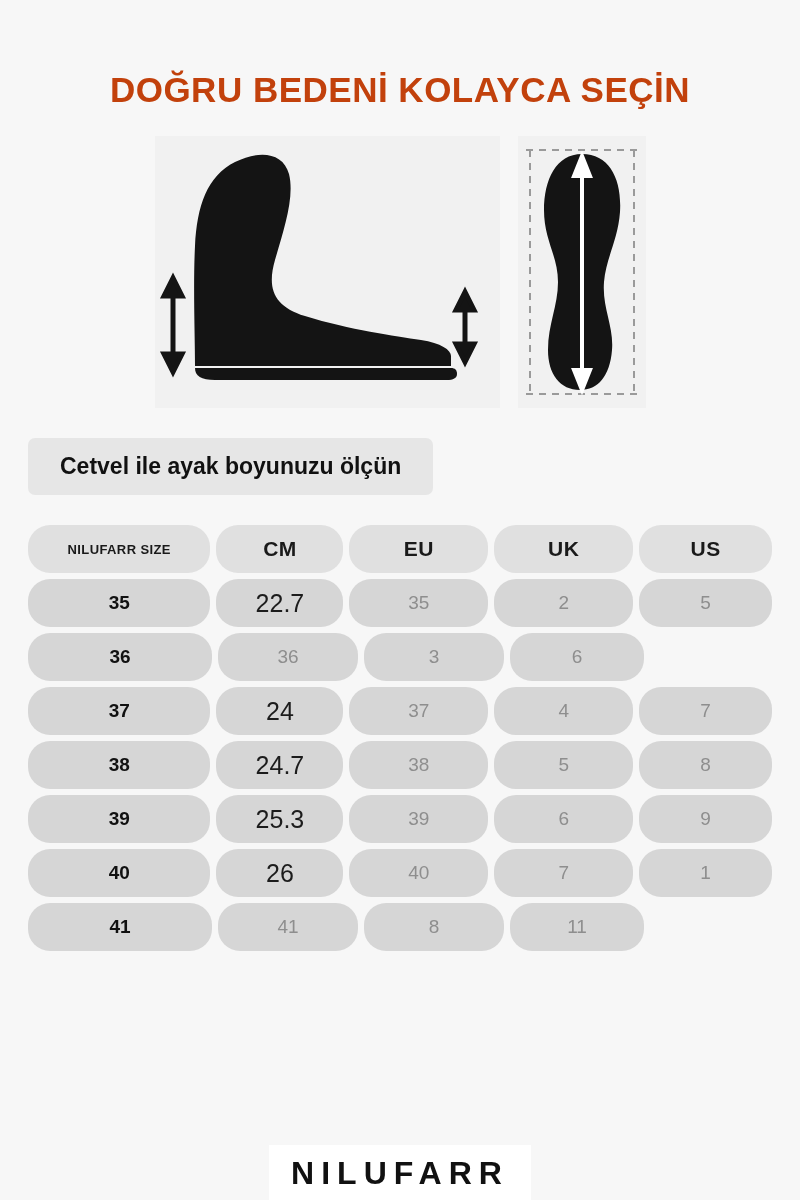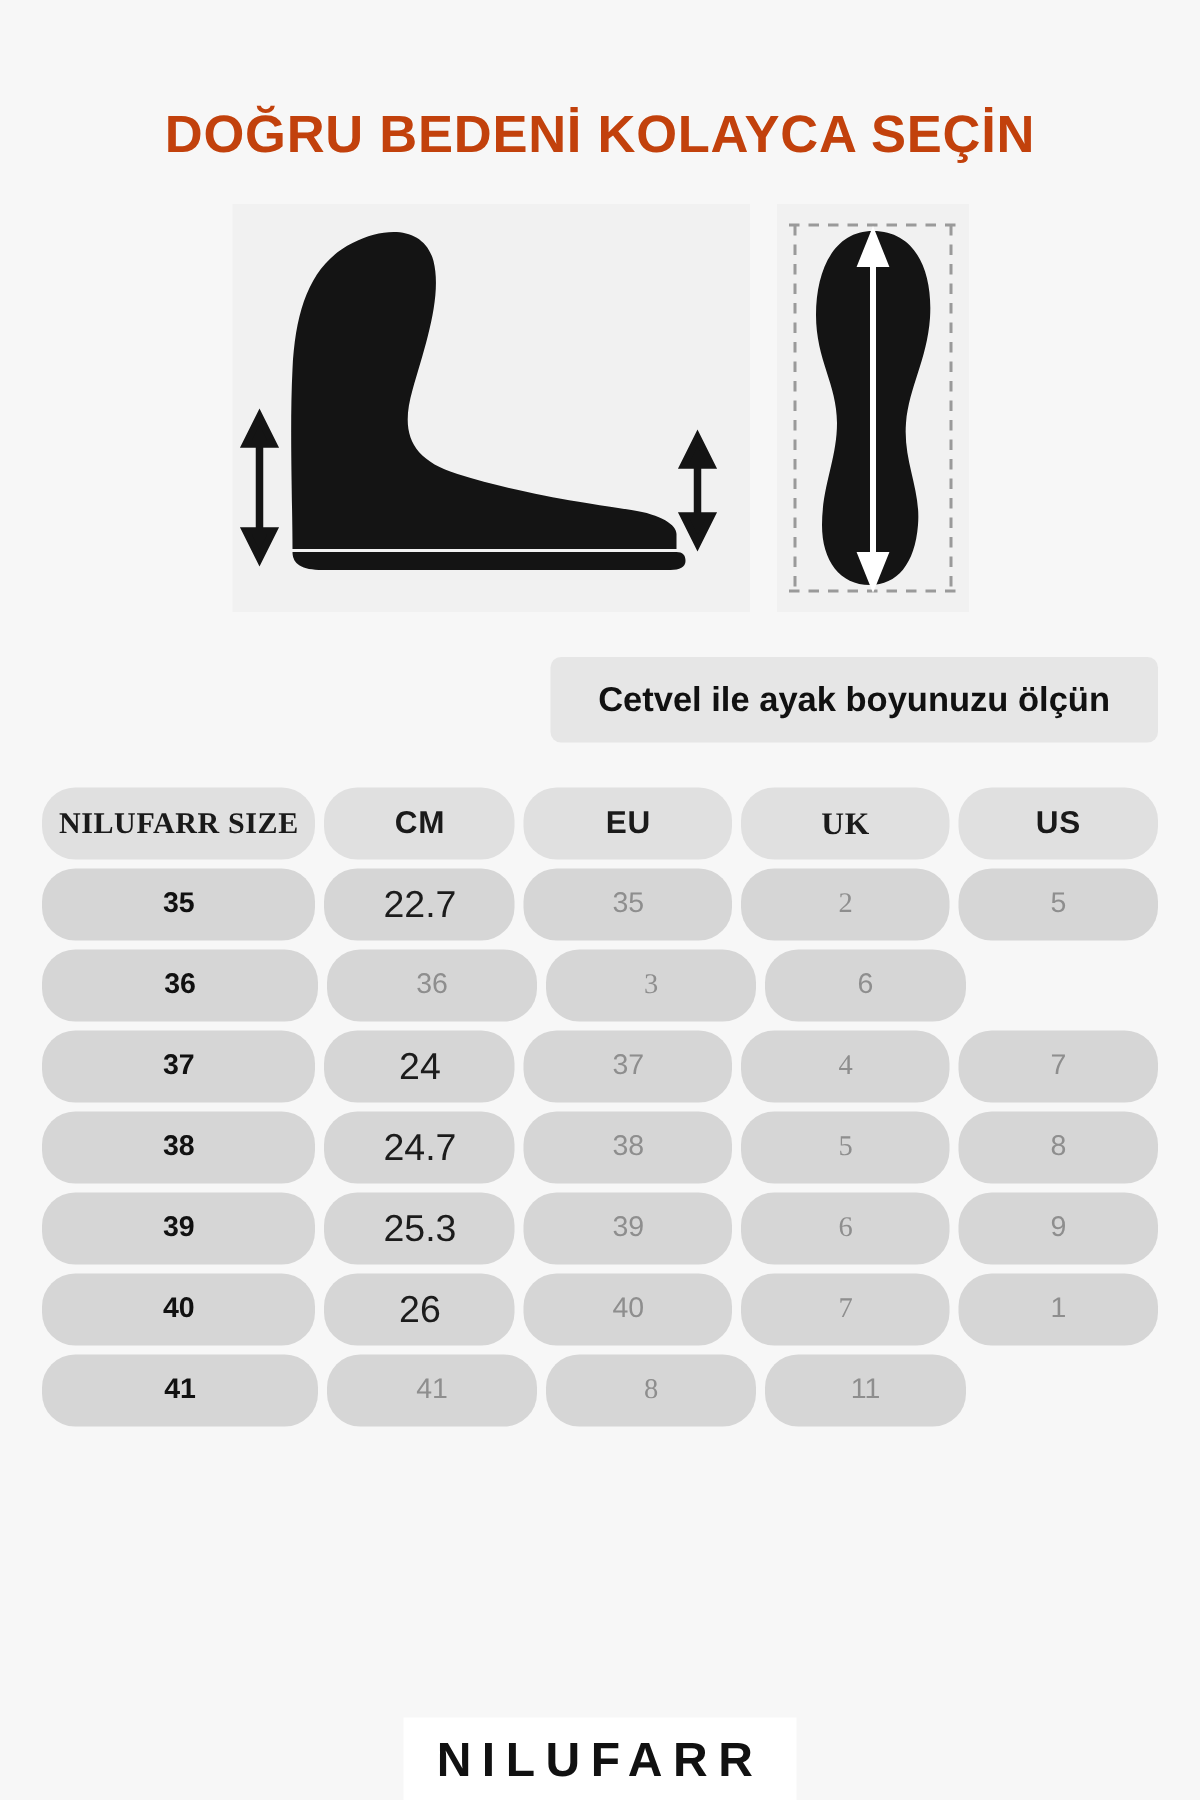--- a/index.html
+++ b/index.html
@@ -51,21 +51,21 @@
   }
   .ill-top {
     width: 128px;
     height: 272px;
   }
 
   
   .note-wrap {
     margin-top: 30px;
     display: flex;
-    justify-content: flex-end;
+    justify-content: flex-start;
   }
   .note {
     background: #e6e6e6;
     border-radius: 7px;
     padding: 15px 32px;
     font-size: 23px;
     font-weight: bold;
     color: #111;
   }
 
@@ -87,31 +87,31 @@
     height: 48px;
     display: flex;
     align-items: center;
     justify-content: center;
     font-size: 17px;
     color: #2b2b2b;
   }
   .c-size   { width: 184px; }
   .c-cm     { width: 128px; }
   .c-eu     { width: 140px; }
-  .c-uk     { width: 140px; font-family: Liberation Serif, serif; }
+  .c-uk     { width: 140px; }
   .c-us     { width: 134px; }
 
   .row-head .cell {
     background: #e0e0e0;
     font-weight: bold;
     font-size: 21px;
     letter-spacing: 0.4px;
     color: #1a1a1a;
   }
-  .row-head .c-size { font-size: 20px; font-family: Liberation Serif, serif; }
+  .row-head .c-size { font-size: 13px; }
 
   .cell.size-val { font-weight: bold; font-size: 19px; color: #111; }
   .cell.cm-val   { font-size: 25px; color: #1c1c1c; }
   .cell.muted    { color: #8e8e8e; font-size: 19px; }
 
   
   .brand-wrap {
     position: absolute;
     left: 0;
     right: 0;

